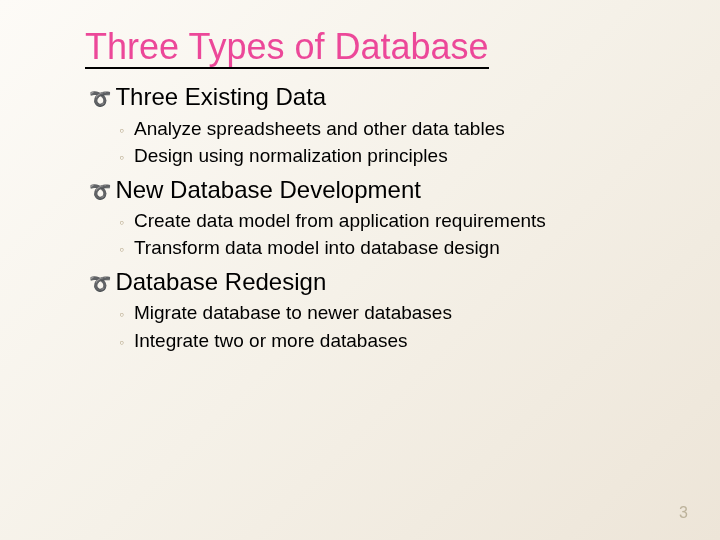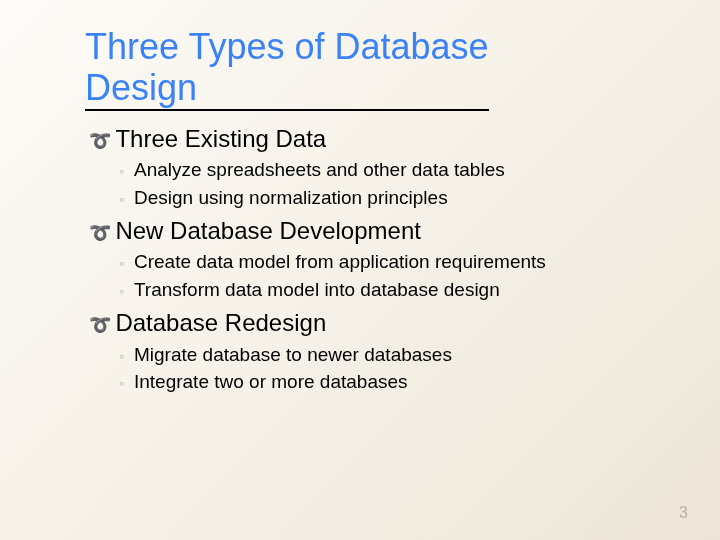--- a/index.html
+++ b/index.html
@@ -10,21 +10,21 @@
     font-family: Arial, sans-serif;
     position: relative;
     overflow: hidden;
   }
   .slide {
     padding: 26px 60px 20px 85px;
   }
   .title {
     font-size: 36px;
     font-weight: 400;
-    color: #3b82f6;
+    color: #ec4899;
     line-height: 1.15;
     margin-bottom: 6px;
     border-bottom: 2px solid #000;
     display: inline-block;
     padding-bottom: 0;
   }
   .title span { display: block; }
   .title .line2 { display: inline; }
   .content {
     margin-top: 8px;
@@ -66,21 +66,20 @@
     font-size: 16px;
     color: #bcb29b;
   }
 </style>
 </head>
 <body>
 
 <div class="slide">
   <div class="title">
     <span>Three Types of Database</span>
-    <span class="line2">Design</span>
   </div>
 
   <div class="content">
 
     <div class="bullet-1">
       <span class="icon">➰</span>
       <span>Three Existing Data</span>
     </div>
     <div class="sub-list">
       <div class="bullet-2">

